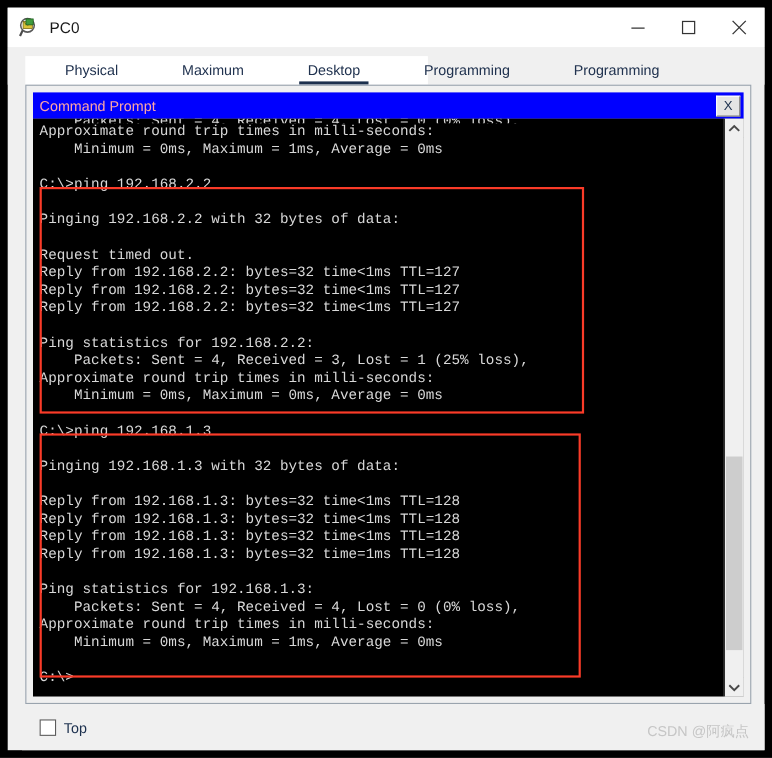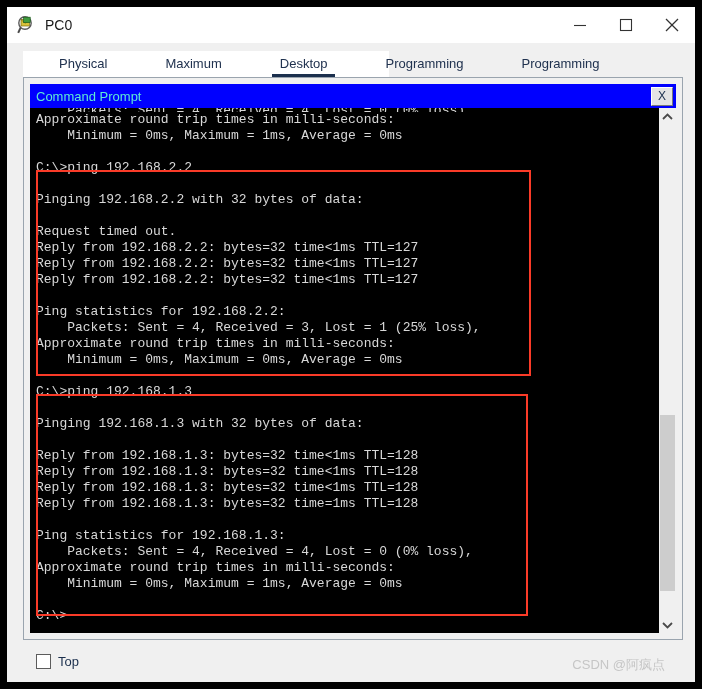--- a/index.html
+++ b/index.html
@@ -117,21 +117,21 @@
     height: 24px;
     min-height: 24px;
     display: flex;
     align-items: center;
     justify-content: space-between;
     padding-left: 6px;
     padding-right: 3px;
     box-sizing: border-box;
   }
   #cmd-title-text {
-    color: #5eead4;
+    color: #fca5a5;
     font-size: 13px;
     white-space: nowrap;
   }
   #cmd-close-btn {
     width: 22px;
     height: 19px;
     background: #e4e4e4;
     border-top: 1px solid #ffffff;
     border-left: 1px solid #ffffff;
     border-right: 1px solid #7a7a7a;
@@ -247,21 +247,21 @@
     border: 1px solid #5c5c5c;
     box-sizing: border-box;
     margin-right: 7px;
   }
   #top-label {
     font-size: 13px;
     color: #1b2f4d;
   }
   #watermark {
     position: absolute;
-    right: 30px;
+    right: 14px;
     bottom: 8px;
     font-size: 13px;
     color: #c6c6c6;
     white-space: nowrap;
   }
 </style>
 </head>
 <body>
 
 <div id="app-window">

